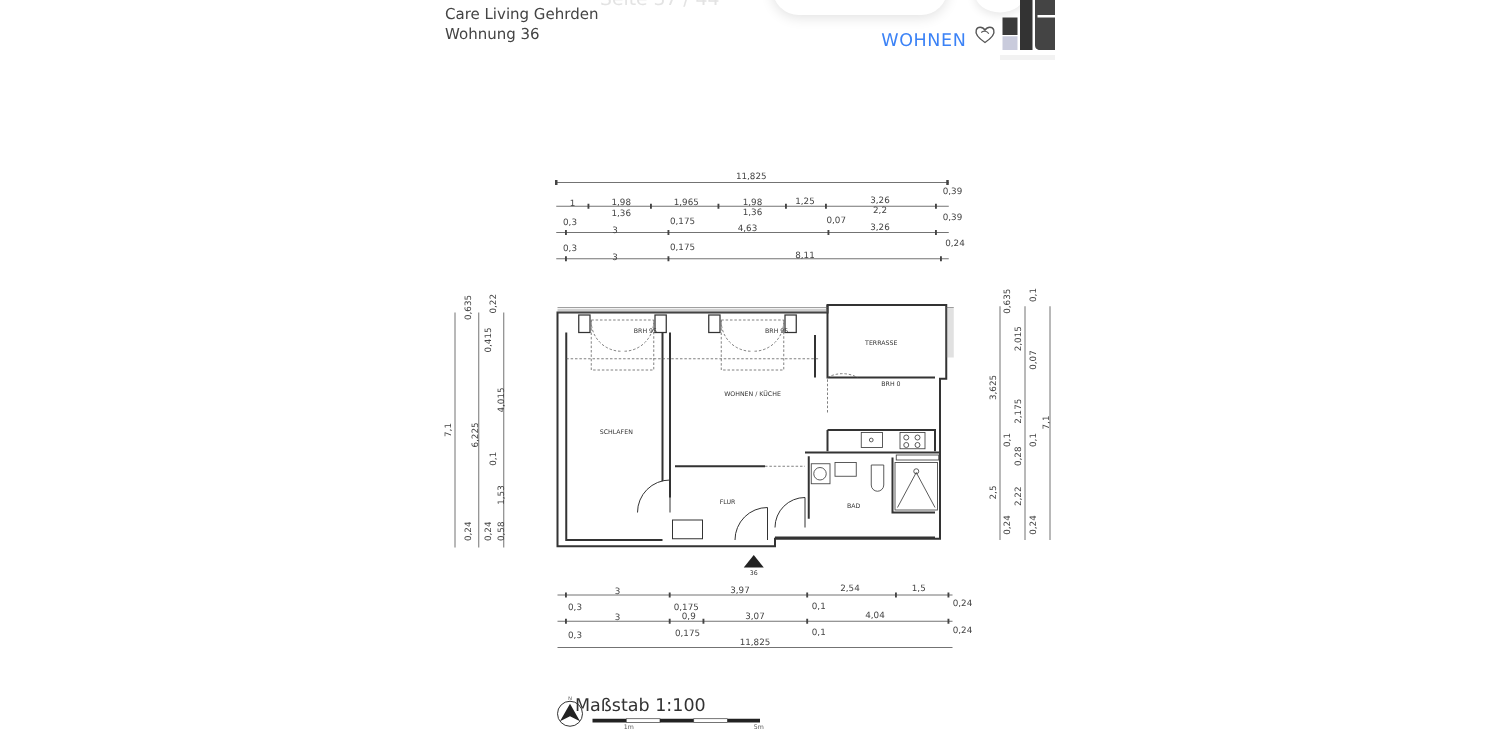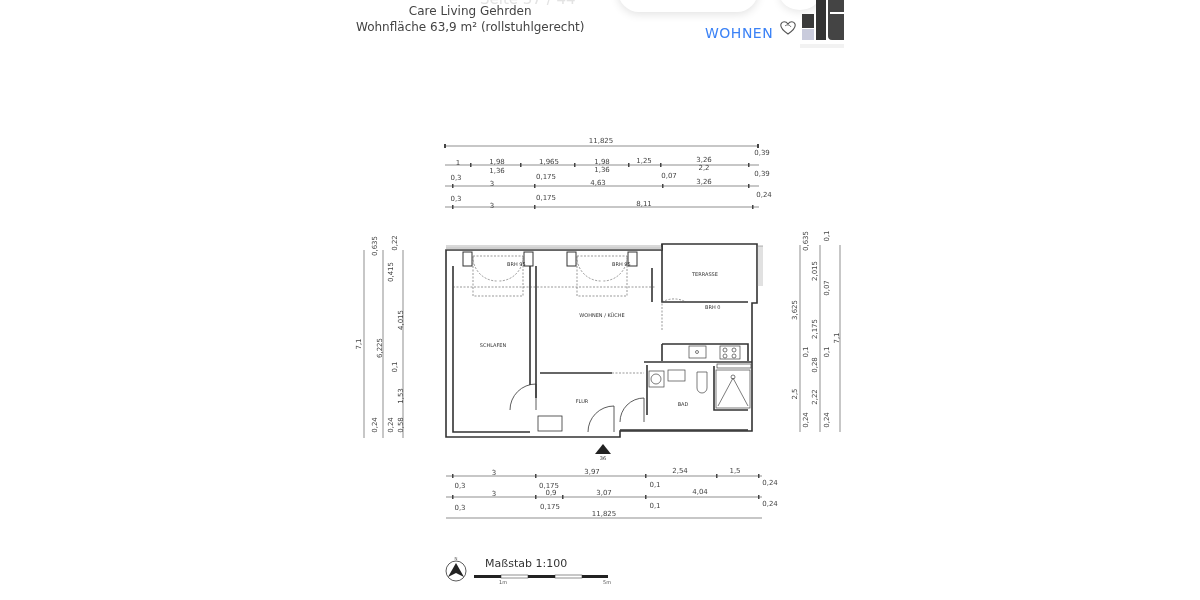--- a/index.html
+++ b/index.html
@@ -6,48 +6,48 @@
   body {
     width:1200px; height:600px; overflow:hidden; position:relative;
     background:#ffffff;
     font-family:"Liberation Sans", sans-serif;
     color:#3a3a3a;
   }
   .page { position:absolute; left:0; top:0; width:1200px; height:600px; }
 
   
   .hdr-lines { position:absolute; left:356px; top:4px; font-family:"DejaVu Sans", sans-serif; font-size:12px; line-height:15.5px; color:#444; }
-  .hdr-lines div { white-space:nowrap;text-align:center; }
+  .hdr-lines div { white-space:nowrap; }
   .page-indicator { position:absolute; left:480px; top:-10px; font-size:15px; color:#e3e3e3; font-family:"DejaVu Sans", sans-serif; }
   .overlay-pill { position:absolute; left:618px; top:-30px; width:140px; height:42px; border-radius:21px; background:#fff; box-shadow:0 2px 10px rgba(0,0,0,0.12); }
   .overlay-circle { position:absolute; left:780px; top:-20px; width:40px; height:30px; border-radius:50%; background:#fff; box-shadow:0 2px 8px rgba(0,0,0,0.10); }
   .brand { position:absolute; left:705px; top:18px; }
   .brand-sub { font-size:5px; color:#c8c8c8; letter-spacing:0.5px; margin-left:2px; }
   .brand-name { font-family:"DejaVu Sans", sans-serif; font-size:14px; color:#3b82f6; letter-spacing:0.5px; }
   .logo { position:absolute; left:800px; top:0px; width:46px; height:60px; }
 
   
   .plan-svg { position:absolute; left:0; top:0; }
   .dim { font-family:"DejaVu Sans", sans-serif; font-size:7px; fill:#444; }
   .room { font-family:"DejaVu Sans", sans-serif; font-size:5px; fill:#333; }
-  .scale-title { position:absolute; left:485px; top:557px; font-family:"DejaVu Sans", sans-serif; font-size:11px; color:#333; }
+  .scale-title { position:absolute; left:460px; top:557px; font-family:"DejaVu Sans", sans-serif; font-size:14px; color:#333; }
   .scale-tick { position:absolute; font-size:5px; color:#555; font-family:"DejaVu Sans", sans-serif; }
 </style>
 </head>
 <body>
 
 <div class="page">
 
   <div class="page-indicator">Seite 37 / 44</div>
   <div class="overlay-pill"></div>
   <div class="overlay-circle"></div>
 
   <div class="hdr-lines">
     <div>Care Living Gehrden</div>
-    <div>Wohnfläche 63,9 m² (rollstuhlgerecht)</div>
+    <div>Wohnung 36</div>
   </div>
 
   <div class="brand">
     <div class="brand-sub">&nbsp;</div>
     <span class="brand-name">WOHNEN</span>
     <svg width="18" height="16" viewBox="0 0 18 16" style="vertical-align:top;margin-left:1px;margin-top:-4px">
       <path d="M9 14 C3 10 1 7 2 4 C3 1 7 1 9 4 C11 1 15 1 16 4 C17 7 15 10 9 14 Z" fill="none" stroke="#555" stroke-width="1.1"></path>
       <path d="M6 6 C8 4 11 5 12 7" fill="none" stroke="#555" stroke-width="0.9"></path>
     </svg>
   </div>

